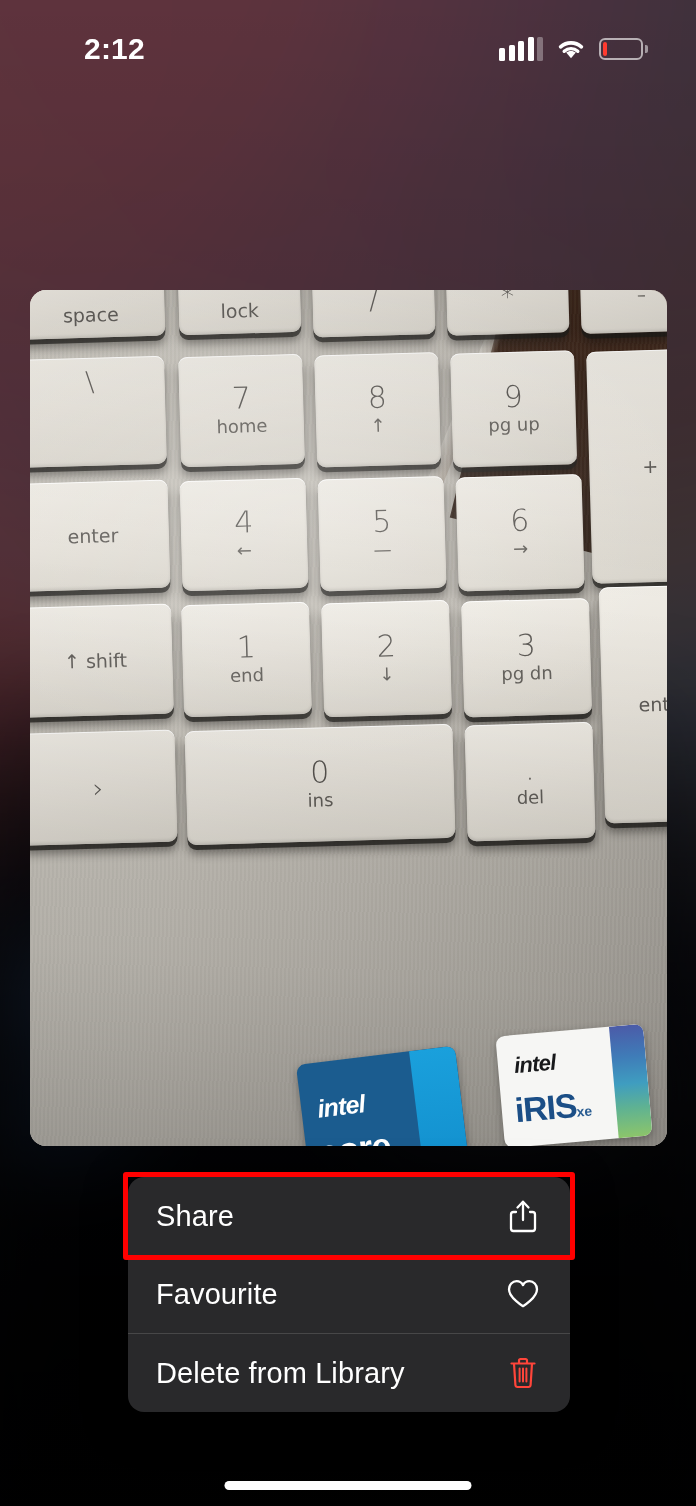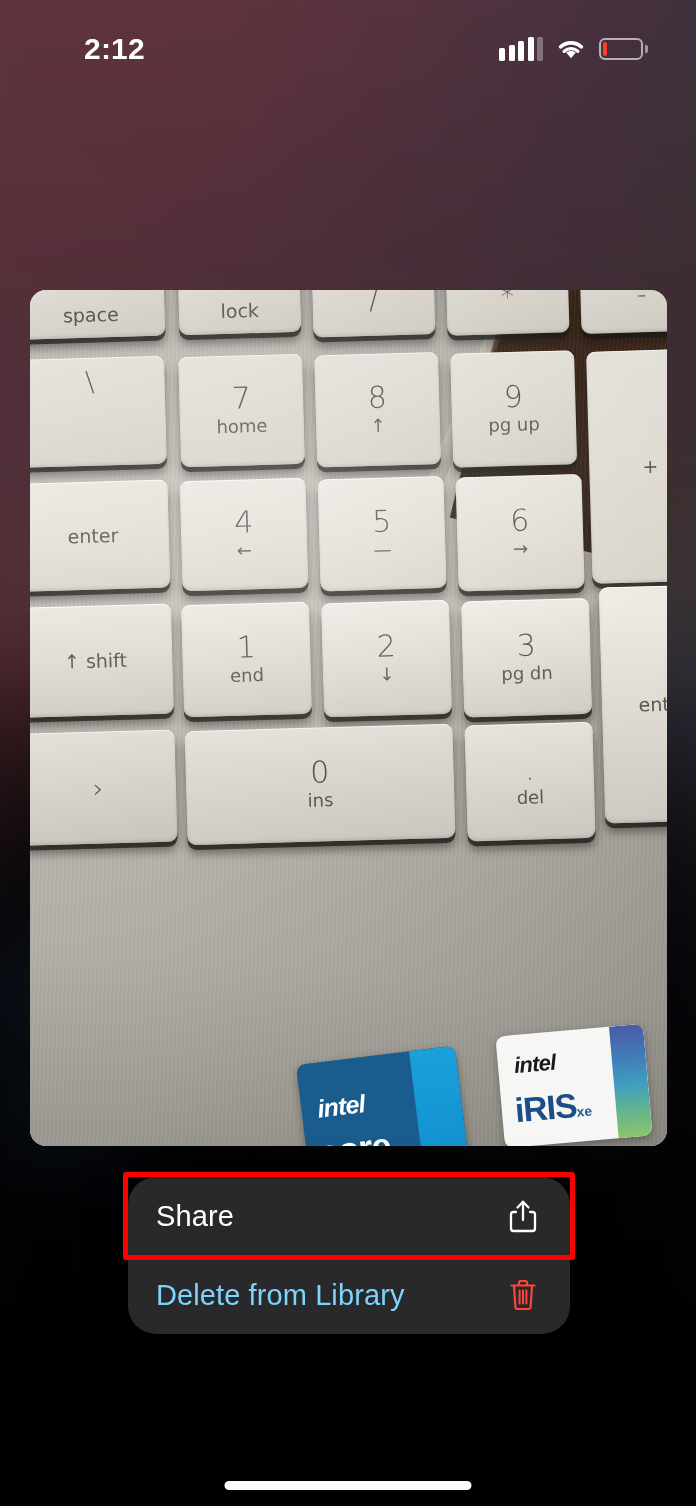--- a/index.html
+++ b/index.html
@@ -341,38 +341,38 @@
     letter-spacing: 0;
     vertical-align: baseline;
   }
 
   
   .context-menu {
     position: absolute;
     left: 128px;
     top: 1177px;
     width: 442px;
-    border-radius: 28px;
+    border-radius: 16px;
     background: rgba(44,44,46,0.94);
     overflow: hidden;
     z-index: 50;
     box-shadow: 0 10px 40px rgba(0,0,0,0.55);
   }
   .menu-item {
     position: relative;
     height: 78px;
     display: flex;
     align-items: center;
     justify-content: space-between;
     padding: 0 30px 0 28px;
     color: #ffffff;
     font-size: 29px;
     letter-spacing: 0.1px;
   }
-  .menu-item.danger { color: #7dd3fc; align-items: center; }
+  .menu-item.danger { color: #ffffff; align-items: center; }
   .menu-item .mi-icon {
     display: flex;
     align-items: center;
     justify-content: center;
     width: 34px;
     height: 34px;
   }
   .menu-sep {
     height: 1px;
     background: rgba(255,255,255,0.14);
@@ -555,20 +555,28 @@
       <span>Share</span>
       <span class="mi-icon">
         <svg width="30" height="34" viewBox="0 0 30 34">
           <path d="M8 13 H5.5 A2.5 2.5 0 0 0 3 15.5 V29.5 A2.5 2.5 0 0 0 5.5 32 H24.5 A2.5 2.5 0 0 0 27 29.5 V15.5 A2.5 2.5 0 0 0 24.5 13 H22" stroke="#ffffff" stroke-width="2.3" fill="none" stroke-linecap="round"></path>
           <path d="M15 21 V3" stroke="#ffffff" stroke-width="2.3" fill="none" stroke-linecap="round"></path>
           <path d="M9.5 8.5 L15 2.8 L20.5 8.5" stroke="#ffffff" stroke-width="2.3" fill="none" stroke-linecap="round" stroke-linejoin="round"></path>
         </svg>
       </span>
     </div>
 
+    <div class="menu-item">
+      <span>Favourite</span>
+      <span class="mi-icon">
+        <svg width="34" height="32" viewBox="0 0 34 32">
+          <path d="M17 28.2 C17 28.2 3 19.8 3 11.2 C3 6.6 6.5 3.2 10.6 3.2 C13.4 3.2 15.8 4.8 17 7.1 C18.2 4.8 20.6 3.2 23.4 3.2 C27.5 3.2 31 6.6 31 11.2 C31 19.8 17 28.2 17 28.2 Z" stroke="#ffffff" stroke-width="2.3" fill="none" stroke-linejoin="round"></path>
+        </svg>
+      </span>
+    </div>
 
     <div class="menu-sep"></div>
 
     <div class="menu-item danger">
       <span>Delete from Library</span>
       <span class="mi-icon">
         <svg width="30" height="34" viewBox="0 0 30 34">
           <path d="M3.5 7.5 H26.5" stroke="#ff453a" stroke-width="2.2" stroke-linecap="round"></path>
           <path d="M11 7.5 V4.6 A1.6 1.6 0 0 1 12.6 3 H17.4 A1.6 1.6 0 0 1 19 4.6 V7.5" stroke="#ff453a" stroke-width="2.2" fill="none" stroke-linejoin="round"></path>
           <path d="M6 7.5 L7.4 29 A2.2 2.2 0 0 0 9.6 31 H20.4 A2.2 2.2 0 0 0 22.6 29 L24 7.5" stroke="#ff453a" stroke-width="2.2" fill="none" stroke-linejoin="round"></path>

